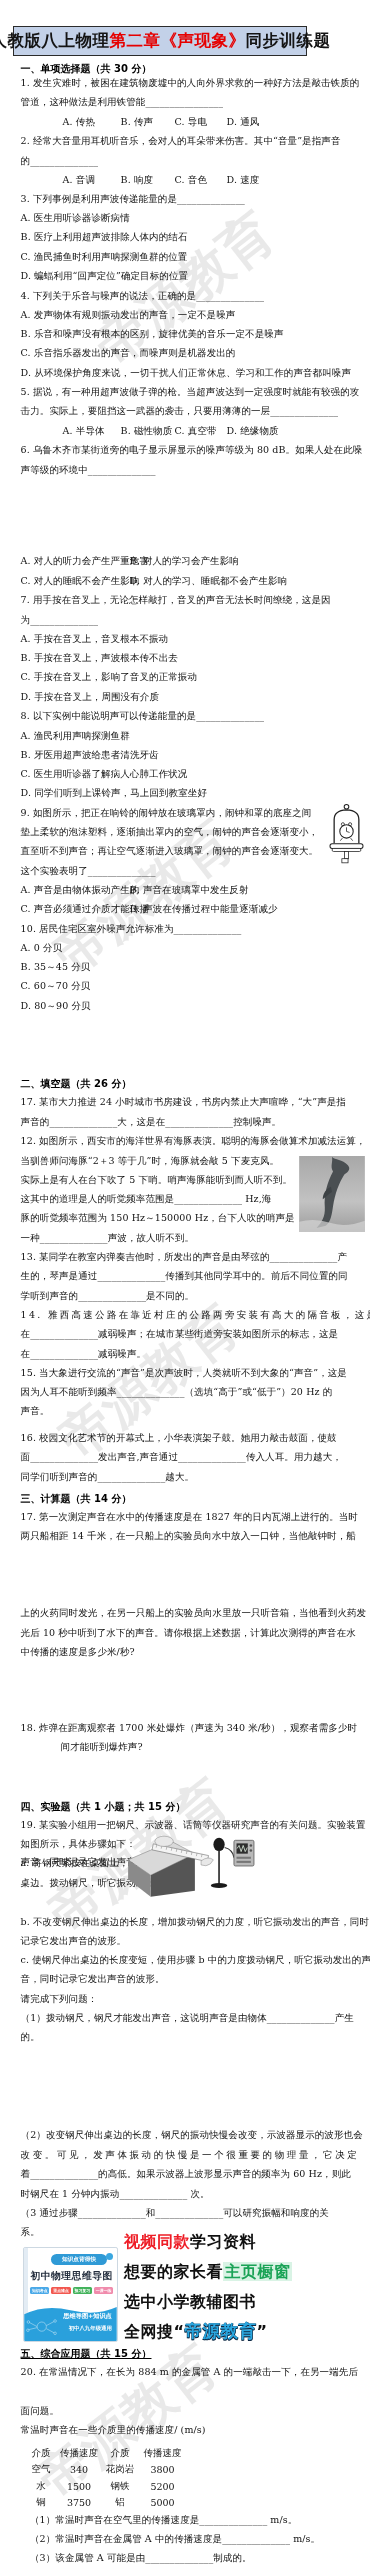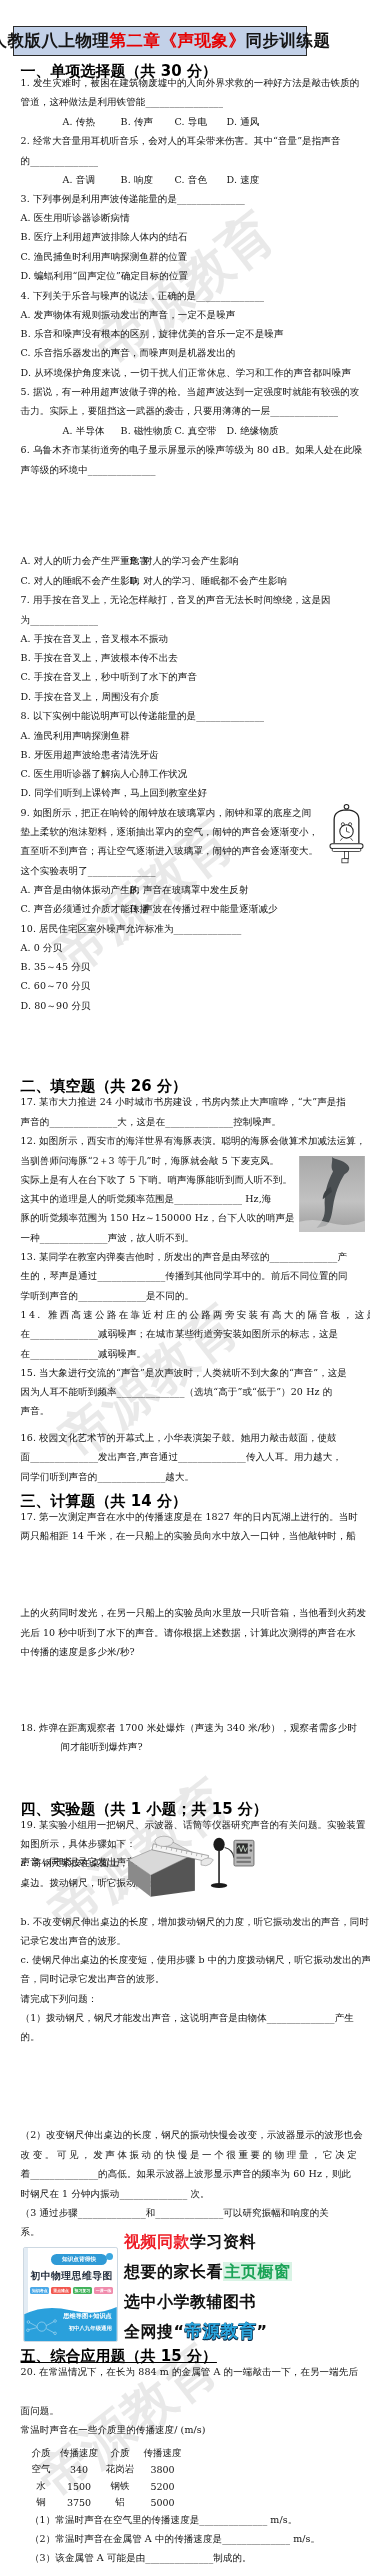--- a/index.html
+++ b/index.html
@@ -6,21 +6,21 @@
   #page{position:relative;width:371px;height:2623px;background:#ffffff;overflow:hidden;
         font-family:"DejaVu Serif","Liberation Serif",serif;color:#141414;}
   
   .title-box{position:absolute;left:13.4px;top:26px;width:294px;height:30px;background:#c3d1e8;
              border:1px solid #2b2b2b;box-sizing:border-box;display:flex;align-items:center;justify-content:center;
              font-family:"DejaVu Sans","Liberation Sans",sans-serif;font-weight:900;font-size:16.5px;letter-spacing:0.5px;
              white-space:nowrap;}
   .title-box .red{color:#e60000;}
   
   .sec{position:absolute;left:20.6px;font-family:"DejaVu Sans","Liberation Sans",sans-serif;
-       font-weight:900;font-size:15px;color:#000;white-space:nowrap;}
+       font-weight:900;font-size:10px;color:#000;white-space:nowrap;}
   
   .ln{position:absolute;left:20.6px;white-space:nowrap;font-size:9.5px;line-height:11.3px;letter-spacing:0.1px;color:#111;}
   .row4{display:grid;grid-template-columns:58px 54px 52px auto;width:330px;margin-left:42px;}
   .row2{display:grid;grid-template-columns:109px auto;width:330px;}
   .ind{left:30px;}
   .wide{letter-spacing:2.3px;}
   
   .vtable{position:absolute;left:25px;top:2445px;display:grid;grid-template-columns:32px 44px 38px 47px;
           grid-auto-rows:16.5px;font-size:9.5px;}
   .vtable span{display:flex;align-items:center;justify-content:center;white-space:nowrap;}
@@ -120,21 +120,21 @@
   </div>
   <div class="ln row2" style="top:575px;">
     <span>C. 对人的睡眠不会产生影响</span>
       <span>D. 对人的学习、睡眠都不会产生影响</span>
   </div>
 
   <div class="ln" style="top:594px;">7. 用手按在音叉上，无论怎样敲打，音叉的声音无法长时间缭绕，这是因</div>
   <div class="ln" style="top:614px;">为______________</div>
   <div class="ln" style="top:633px;">A. 手按在音叉上，音叉根本不振动</div>
   <div class="ln" style="top:652px;">B. 手按在音叉上，声波根本传不出去</div>
-  <div class="ln" style="top:671px;">C. 手按在音叉上，秒中听到了水下的声音</div>
+  <div class="ln" style="top:671px;">C. 手按在音叉上，影响了音叉的正常振动</div>
   <div class="ln" style="top:691px;">D. 手按在音叉上，周围没有介质</div>
 
   <div class="ln" style="top:710px;">8. 以下实例中能说明声可以传递能量的是______________</div>
   <div class="ln" style="top:730px;">A. 渔民利用声呐探测鱼群</div>
   <div class="ln" style="top:749px;">B. 牙医用超声波给患者清洗牙齿</div>
   <div class="ln" style="top:768px;">C. 医生用听诊器了解病人心肺工作状况</div>
   <div class="ln" style="top:787px;">D. 同学们听到上课铃声，马上回到教室坐好</div>
 
   <div class="ln" style="top:807px;">9. 如图所示，把正在响铃的闹钟放在玻璃罩内，闹钟和罩的底座之间</div>
   <div class="ln" style="top:826px;">垫上柔软的泡沫塑料，逐渐抽出罩内的空气，闹钟的声音会逐渐变小，</div>

